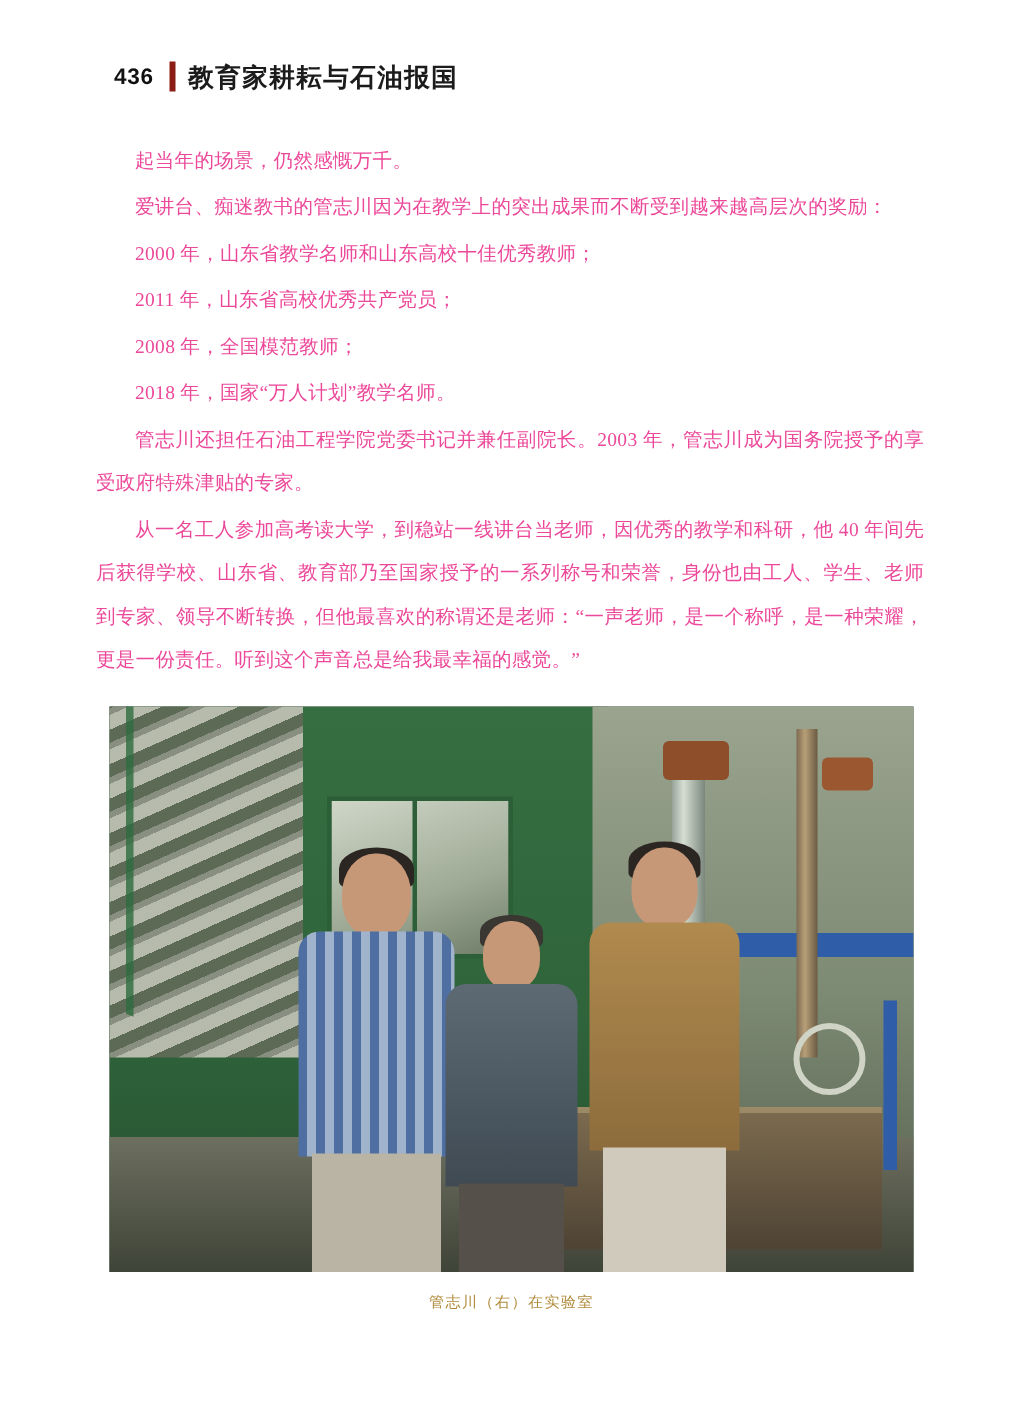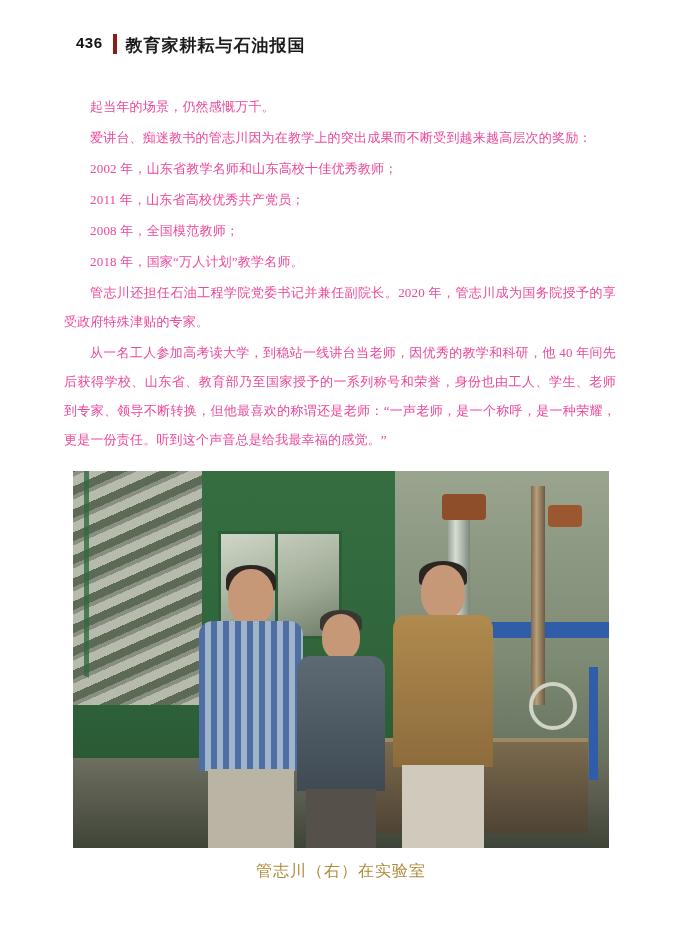--- a/index.html
+++ b/index.html
@@ -23,21 +23,21 @@
   }
 
   
   .header {
     position: absolute;
     top: 34px;
     left: 76px;
     right: 76px;
     height: 34px;
     display: flex;
-    align-items: flex-start;
+    align-items: center;
   }
   .folio {
     font-family: "Liberation Sans", sans-serif;
     font-size: 15px;
     font-weight: bold;
     color: #111;
     letter-spacing: 0.5px;
     margin-right: 10px;
   }
   .rule-mark {
@@ -245,45 +245,45 @@
   .person-c .p-hair { top: -4px; width: 48px; height: 26px; }
   .person-c .p-body {
     top: 50px; width: 100px; height: 152px;
     background: linear-gradient(180deg, #b08a4e 0%, #8d6c3c 100%);
   }
   .person-c .p-legs { top: 200px; width: 82px; height: 152px; background: #cfcabb; }
 
   .caption {
     margin-top: 13px;
     text-align: center;
-    font-size: 16px;
+    font-size: 10px;
     letter-spacing: 1px;
     color: #b08a3a;
     font-family: "DejaVu Serif", serif;
   }
 </style>
 </head>
 <body>
 
 <div class="page">
 
   <div class="header">
     <span class="folio">436</span>
     <span class="rule-mark"></span>
     <span class="header-title">教育家耕耘与石油报国</span>
   </div>
 
   <div class="content">
     <p class="para indent">起当年的场景，仍然感慨万千。</p>
     <p class="para indent">爱讲台、痴迷教书的管志川因为在教学上的突出成果而不断受到越来越高层次的奖励：</p>
-    <p class="para list-item">2002 年，山东省教学名师和山东高校十佳优秀教师；</p>
+    <p class="para list-item">2000 年，山东省教学名师和山东高校十佳优秀教师；</p>
     <p class="para list-item">2011 年，山东省高校优秀共产党员；</p>
     <p class="para list-item">2008 年，全国模范教师；</p>
     <p class="para list-item">2018 年，国家“万人计划”教学名师。</p>
-    <p class="para indent">管志川还担任石油工程学院党委书记并兼任副院长。2020 年，管志川成为国务院授予的享受政府特殊津贴的专家。</p>
+    <p class="para indent">管志川还担任石油工程学院党委书记并兼任副院长。2003 年，管志川成为国务院授予的享受政府特殊津贴的专家。</p>
     <p class="para indent">从一名工人参加高考读大学，到稳站一线讲台当老师，因优秀的教学和科研，他 40 年间先后获得学校、山东省、教育部乃至国家授予的一系列称号和荣誉，身份也由工人、学生、老师到专家、领导不断转换，但他最喜欢的称谓还是老师：“一声老师，是一个称呼，是一种荣耀，更是一份责任。听到这个声音总是给我最幸福的感觉。”</p>
   </div>
 
   <div class="figure">
     <div class="photo">
       <div class="ph-bg"></div>
       <div class="ph-greenwall"></div>
       <div class="ph-rightwall"></div>
       <div class="ph-stairs"></div>
       <div class="ph-railing"></div>

